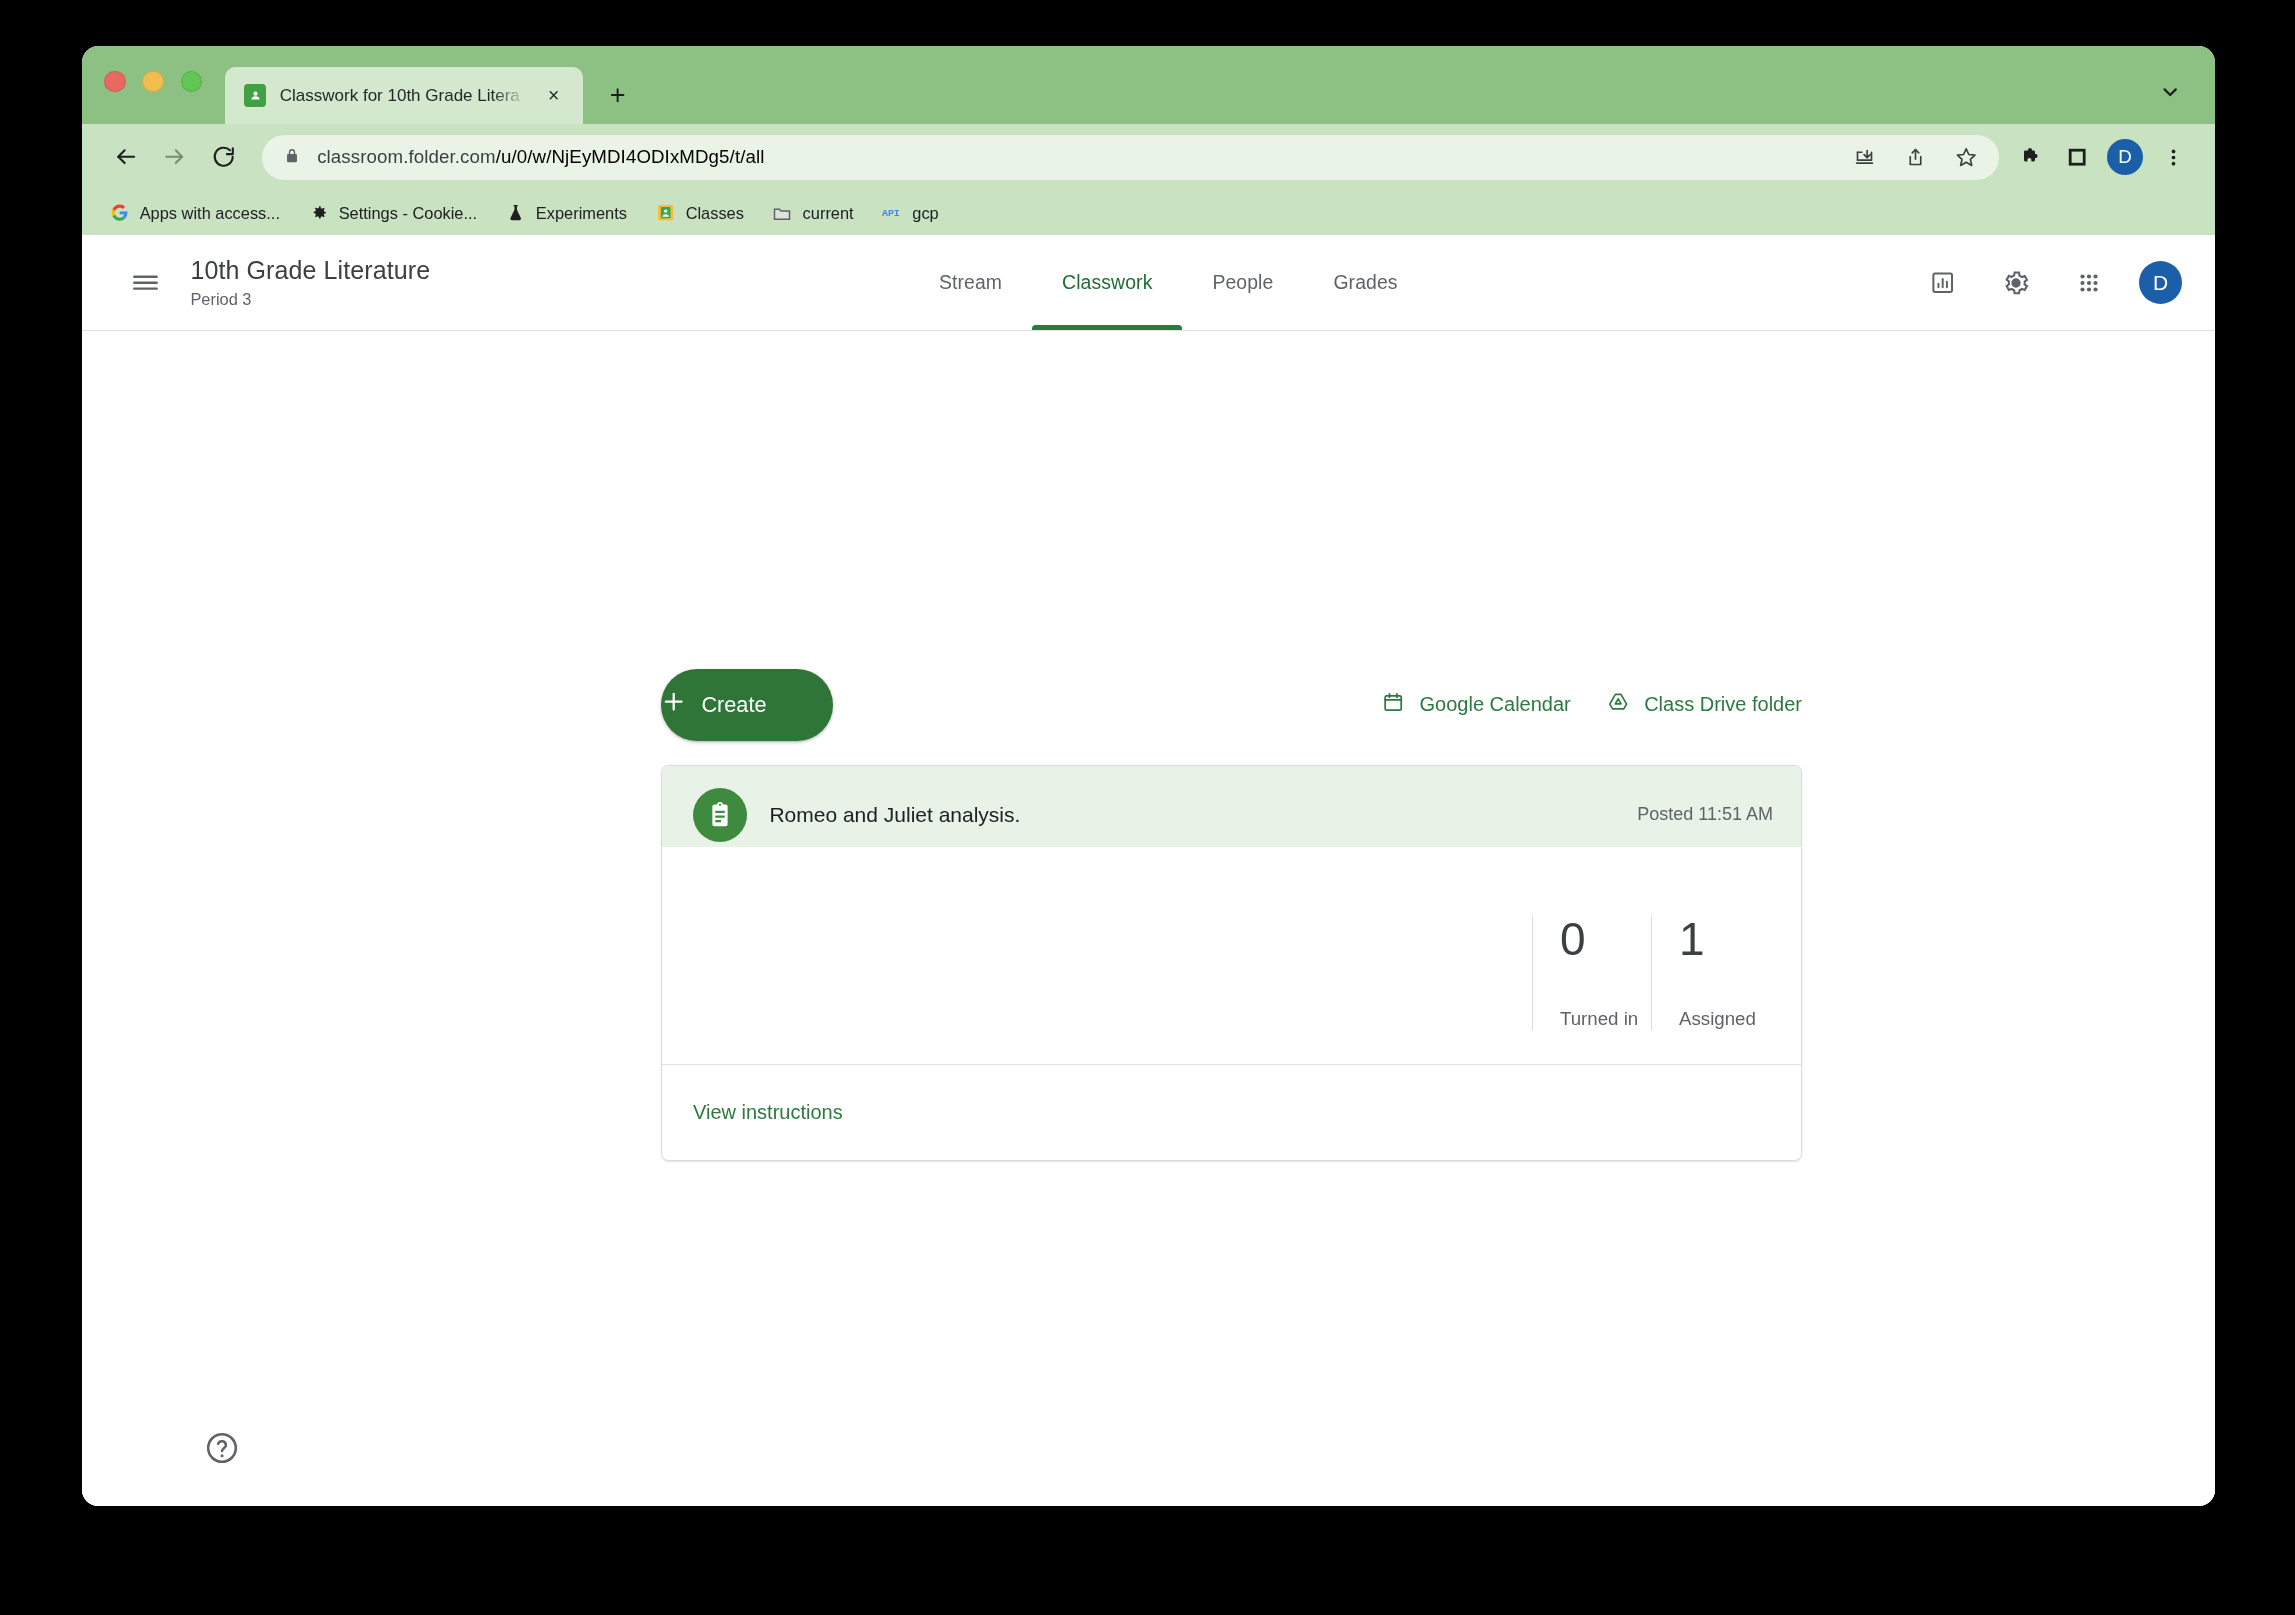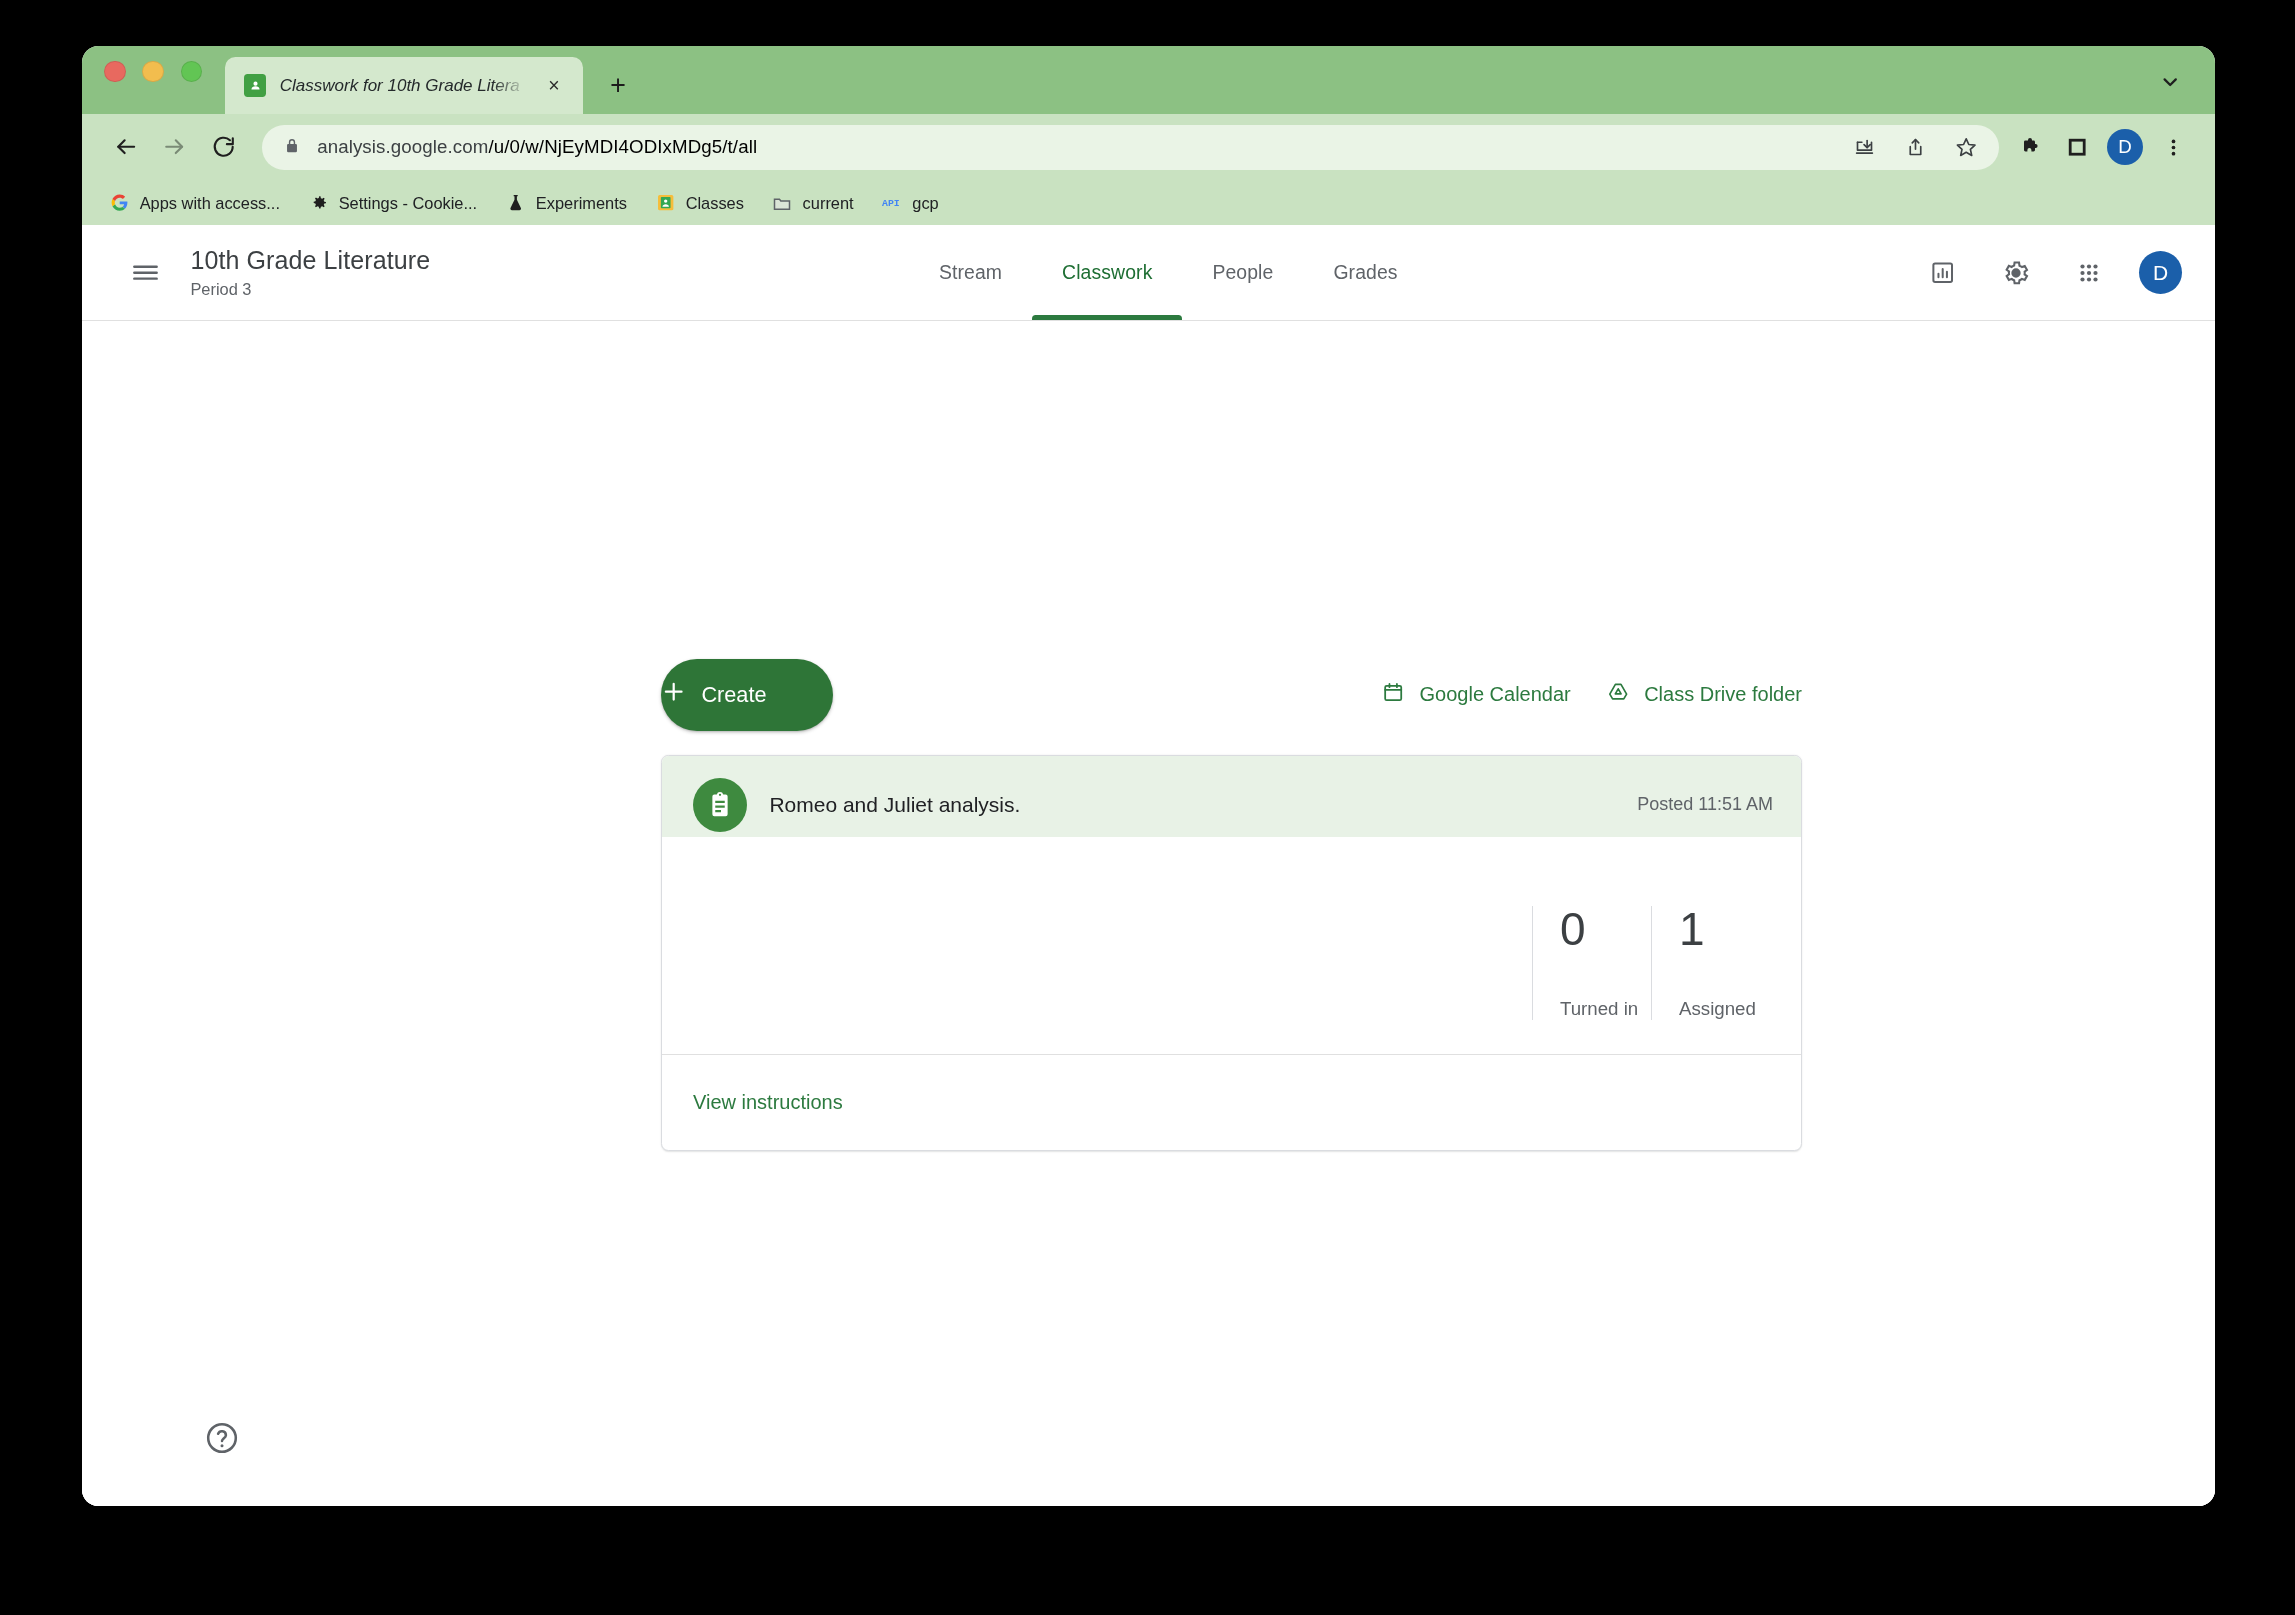--- a/index.html
+++ b/index.html
@@ -21,26 +21,25 @@
     height: 1460px;
     background: #ffffff;
     border-radius: 16.4px;
     overflow: hidden;
     box-shadow: 0 7.5px 30px rgba(0,0,0,0.45);
   }
 
   
   #tab-strip {
     position: relative;
-    height: 68px;
+    height: 78px;
     background: #8cc183;
     display: flex;
     align-items: flex-end;
     padding-left: 22.4px;
-    font-style: italic;
   }
   #traffic-lights {
     display: flex;
     align-items: center;
     gap: 16.4px;
     height: 67px;
     padding-bottom: 18px;
     margin-right: 22.4px;
   }
   .tl { width: 21.7px; height: 21.7px; border-radius: 50%; }
@@ -436,21 +435,21 @@
           <polyline points="20.6,4 20.6,9.6 15,9.6"></polyline>
       </svg>
     </div>
 
     <div id="omnibox">
       <span>
         <svg width="18" height="18" viewBox="0 0 24 24" fill="#5f6368">
           <path d="M12 2.8a4.2 4.2 0 0 0-4.2 4.2v2.2H7A1.6 1.6 0 0 0 5.4 10.8v8A1.6 1.6 0 0 0 7 20.4h10a1.6 1.6 0 0 0 1.6-1.6v-8A1.6 1.6 0 0 0 17 9.2h-.8V7A4.2 4.2 0 0 0 12 2.8zm0 1.9A2.3 2.3 0 0 1 14.3 7v2.2H9.7V7A2.3 2.3 0 0 1 12 4.7z"></path>
         </svg>
       </span>
-      <span id="omnibox-url"><span>analysis.google.com</span><span class="dim">/u/0/w/NjEyMDI4ODIxMDg5/t/all</span></span>
+      <span id="omnibox-url"><span>classroom.folder.com</span><span class="dim">/u/0/w/NjEyMDI4ODIxMDg5/t/all</span></span>
 
       <span id="omnibox-actions">
         <span class="omni-icon">
           <svg width="21" height="21" viewBox="0 0 24 24" fill="none" stroke="#3c4043" stroke-width="1.9" stroke-linecap="round" stroke-linejoin="round">
             <path d="M4 6h5"></path>
               <path d="M4 6v9h16V6"></path>
               <line x1="15" y1="4" x2="15" y2="12"></line>
               <polyline points="11.5,8.7 15,12.2 18.5,8.7"></polyline>
               <line x1="3" y1="18.5" x2="21" y2="18.5"></line>
           </svg>

